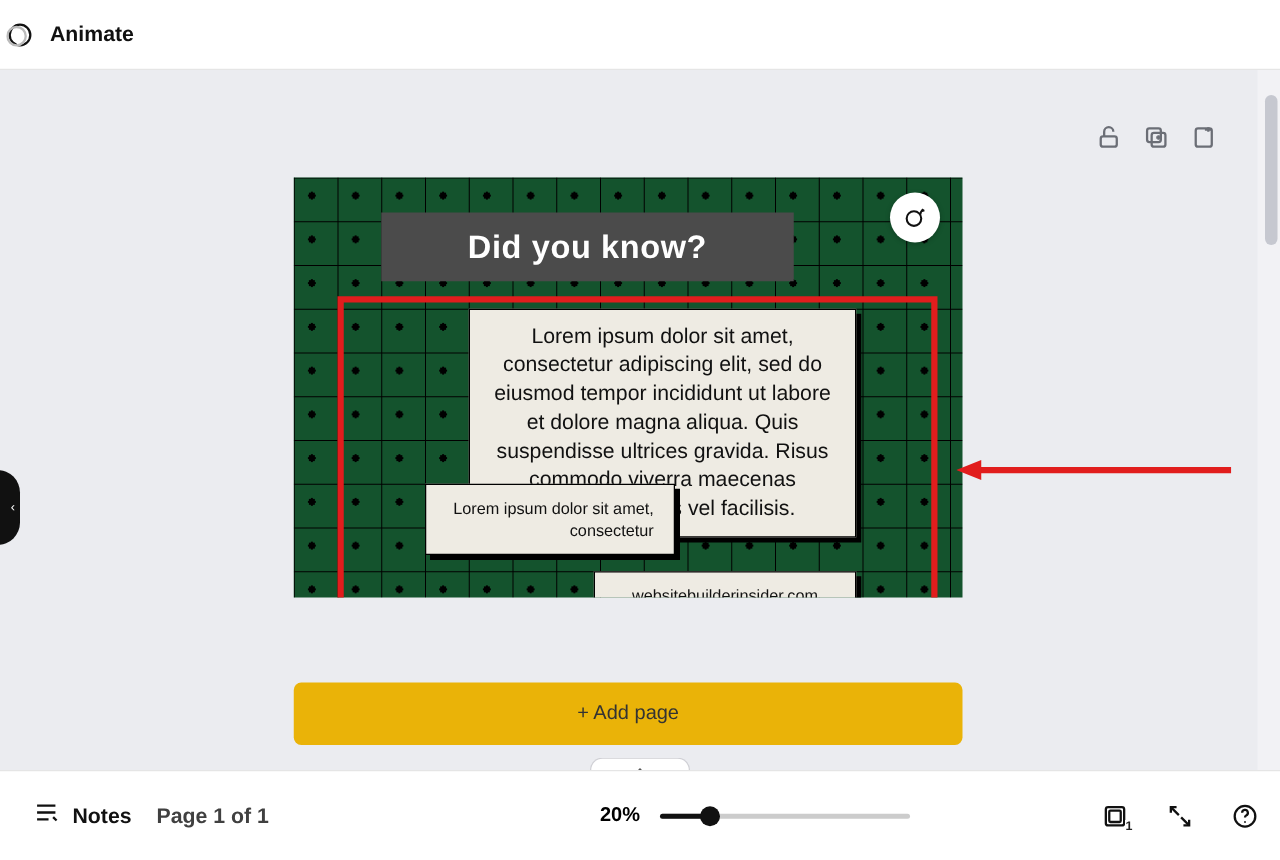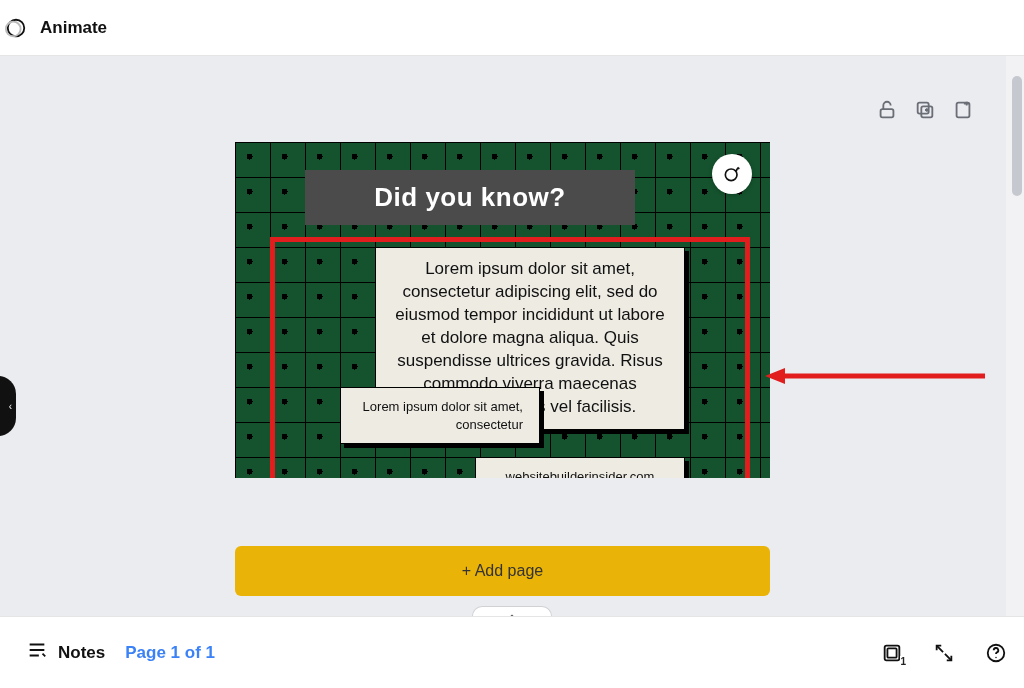--- a/index.html
+++ b/index.html
@@ -33,21 +33,21 @@
   .card1 { left:140px; top:105px; width:310px; }
   .card2 { left:105px; top:245px; width:200px; font-size:13px;text-align:right; }
   .card3 { left:240px; top:315px; width:210px; font-size:13px; }
   .ai-badge { position:absolute; right:18px; top:12px; width:40px; height:40px; background:#fff; border-radius:50%; box-shadow:0 1px 4px rgba(0,0,0,.25); display:flex; align-items:center; justify-content:center; }
   .arrow { position:absolute; left:765px; top:310px; width:220px; height:20px; }
   .add-page { position:absolute; left:235px; top:490px; width:535px; height:50px; background:#eab308; border-radius:6px; color:#333; font-size:16px; font-weight:500; border:none; cursor:pointer; }
   .pager-chip { position:absolute; left:472px; bottom:-10px; width:80px; height:20px; background:#fff; border:1px solid #d0d0d5; border-bottom:none; border-top-left-radius:10px; border-top-right-radius:10px; display:flex; align-items:center; justify-content:center; color:#444; font-size:10px;}
   
   .bottombar { height:72px; border-top:1px solid #e5e5e5; display:flex; align-items:center; padding:0 26px; gap:8px; background:#fff; position:relative; }
   .notes-btn { display:flex; align-items:center; gap:10px; font-size:17px; font-weight:600; cursor:pointer; color:#111; }
-  .page-indicator { font-size:17px; font-weight:700; color:#3b82f6; margin-left:12px; }
+  .page-indicator { font-size:17px; font-weight:700; color:#404040; margin-left:12px; }
   .zoom-group { position:absolute; left:480px; display:flex; align-items:center; gap:16px; }
   .zoom-label { font-size:16px; font-weight:600; }
   .slider { position:relative; width:200px; height:4px; background:#ccc; border-radius:2px; }
   .slider .fill { position:absolute; left:0; top:0; height:4px; width:20%; background:#111; border-radius:2px; }
   .slider .knob { position:absolute; top:-6px; left:calc(20% - 8px); width:16px; height:16px; background:#111; border-radius:50%; }
   .right-icons { position:absolute; right:16px; display:flex; align-items:center; gap:28px; }
   .ricon { width:24px; height:24px; color:#222; cursor:pointer; display:flex; align-items:center; justify-content:center; }
 </style>
 </head>
 <body>
@@ -128,20 +128,27 @@
     <span>
       <svg viewBox="0 0 24 24" width="22" height="22" fill="none" stroke="#111" stroke-width="2">
           <path d="M4 6h16M4 12h16M4 18h10"></path>
           <path d="M18 16l3 3"></path>
         </svg>
     </span>
     <span>Notes</span>
   </div>
   <div class="page-indicator">Page 1 of 1</div>
 
+  <div class="zoom-group">
+    <div class="zoom-label">20%</div>
+    <div class="slider">
+      <div class="fill"></div>
+      <div class="knob"></div>
+    </div>
+  </div>
 
   <div class="right-icons">
     <div class="ricon" style="position:relative;">
       <svg viewBox="0 0 24 24" width="22" height="22" fill="none" stroke="#111" stroke-width="2">
           <rect x="4" y="4" width="16" height="16" rx="2"></rect>
           <rect x="7" y="7" width="10" height="10" rx="1"></rect>
         </svg>
       <span style="position:absolute; bottom:-2px; right:-2px; font-size:10px; font-weight:700; background:#fff;">1</span>
     </div>
     <div class="ricon">

